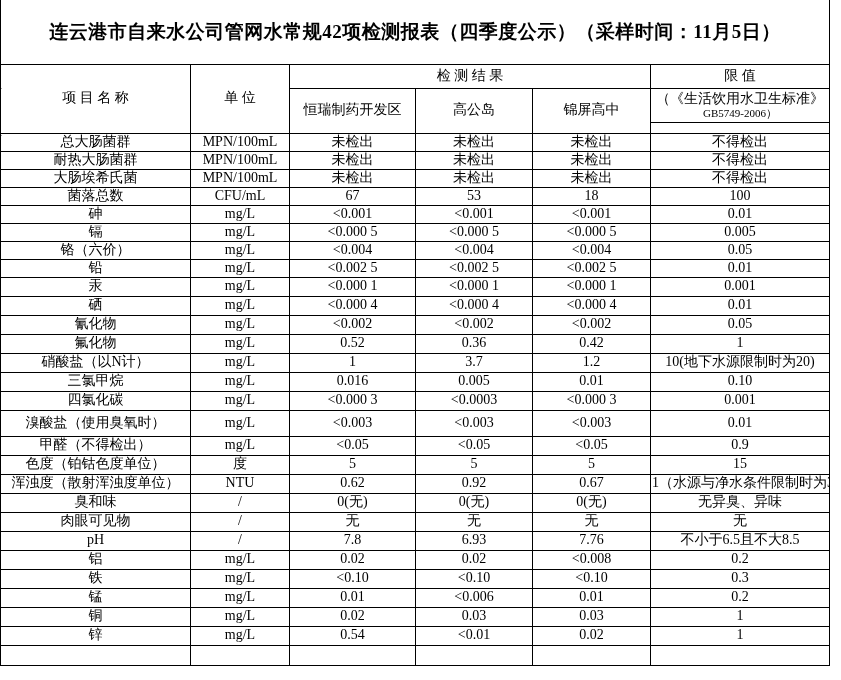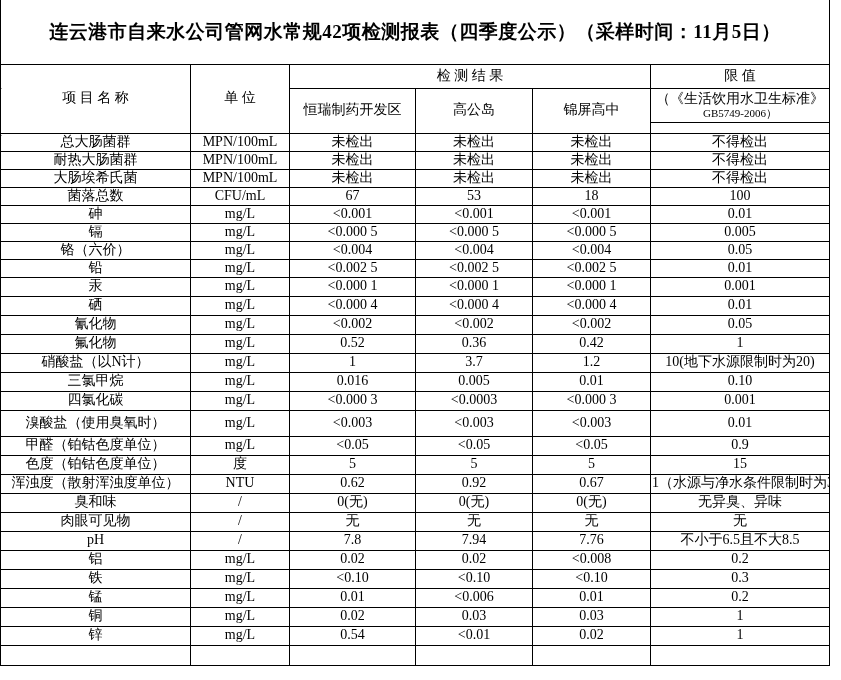--- a/index.html
+++ b/index.html
@@ -215,21 +215,21 @@
   </tr>
       <tr class="tall">
     <td>溴酸盐（使用臭氧时）</td>
     <td>mg/L</td>
     <td>&lt;0.003</td>
     <td>&lt;0.003</td>
     <td>&lt;0.003</td>
     <td>0.01</td>
   </tr>
       <tr>
-    <td>甲醛（铂钴色度单位）</td>
+    <td>甲醛（不得检出）</td>
     <td>mg/L</td>
     <td>&lt;0.05</td>
     <td>&lt;0.05</td>
     <td>&lt;0.05</td>
     <td>0.9</td>
   </tr>
       <tr>
     <td>色度（铂钴色度单位）</td>
     <td>度</td>
     <td>5</td>
@@ -258,21 +258,21 @@
     <td>/</td>
     <td>无</td>
     <td>无</td>
     <td>无</td>
     <td>无</td>
   </tr>
       <tr>
     <td>pH</td>
     <td>/</td>
     <td>7.8</td>
-    <td>7.94</td>
+    <td>6.93</td>
     <td>7.76</td>
     <td>不小于6.5且不大8.5</td>
   </tr>
       <tr>
     <td>铝</td>
     <td>mg/L</td>
     <td>0.02</td>
     <td>0.02</td>
     <td>&lt;0.008</td>
     <td>0.2</td>

